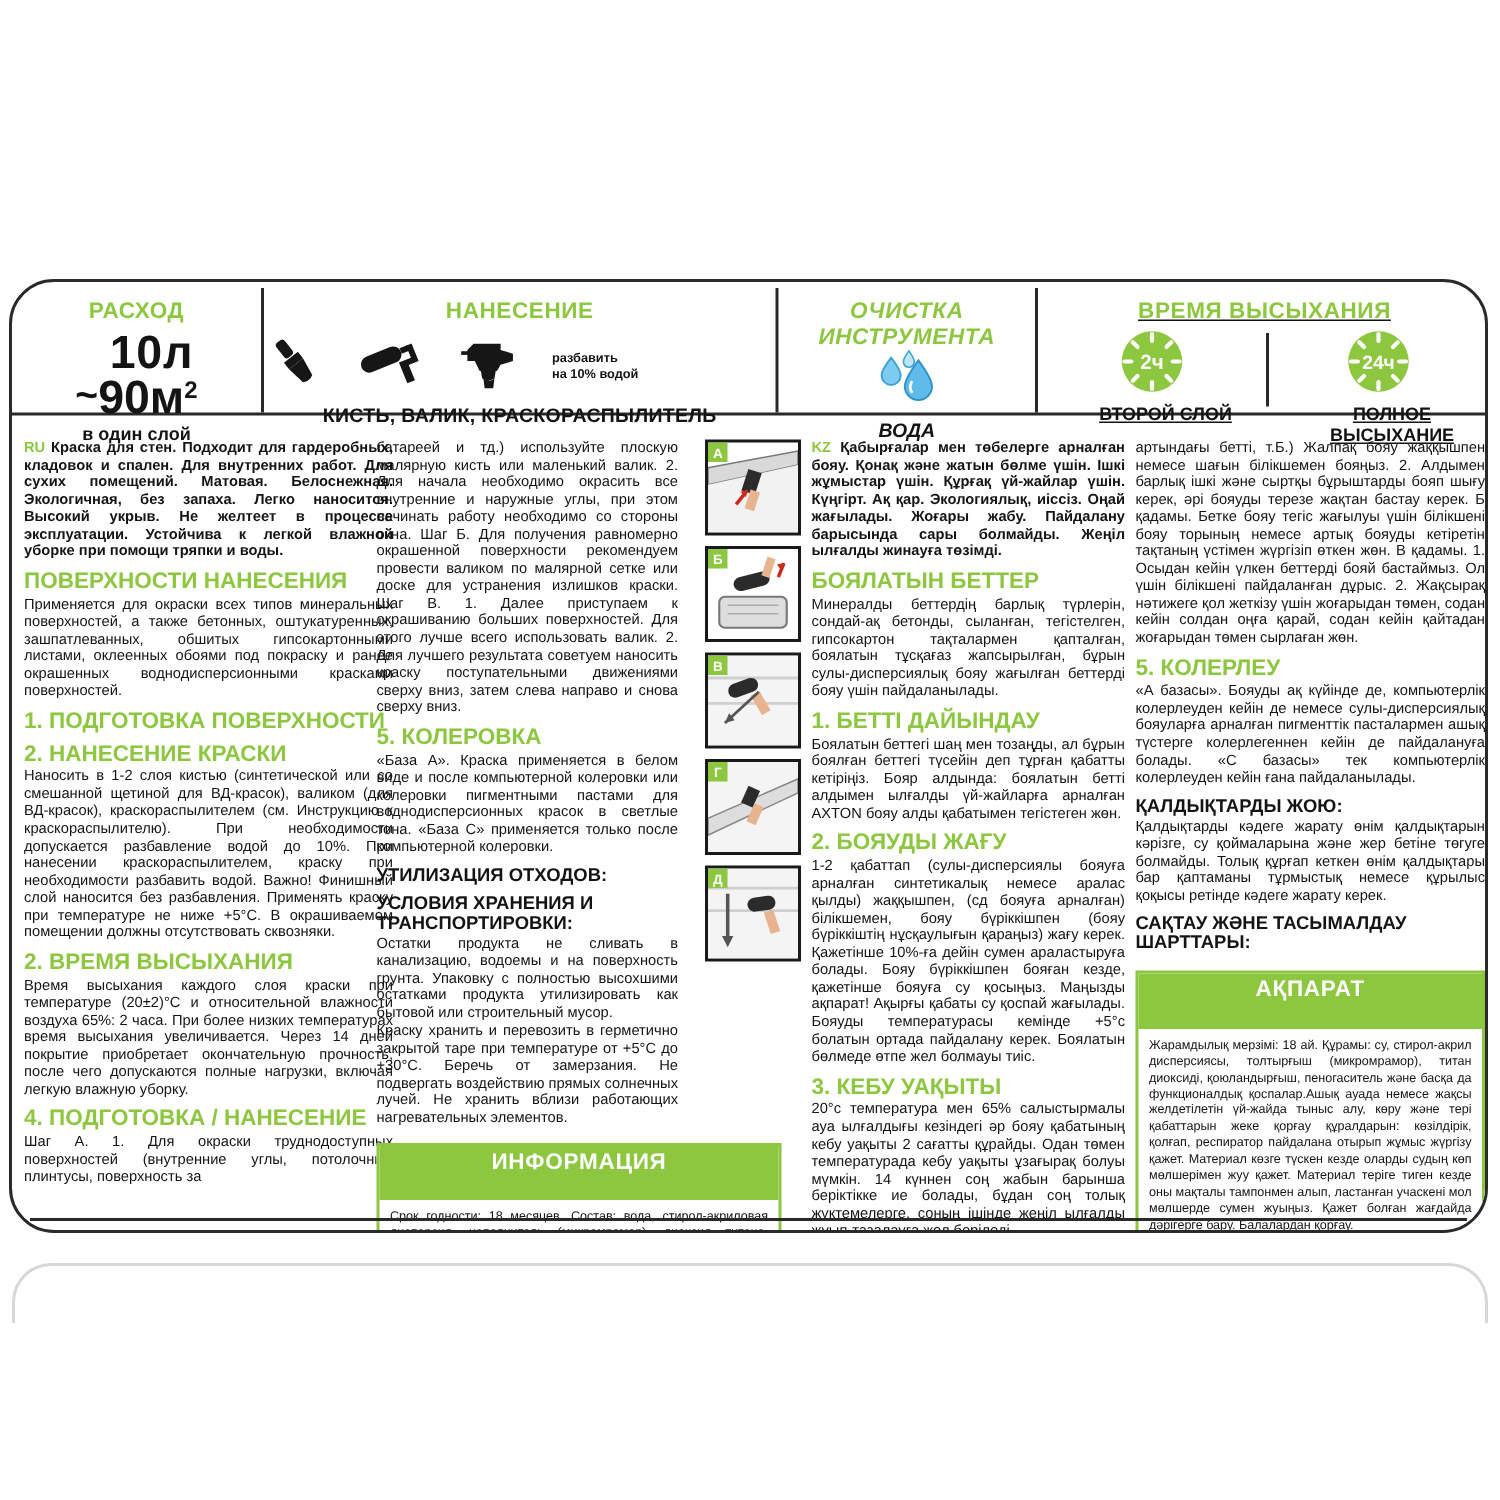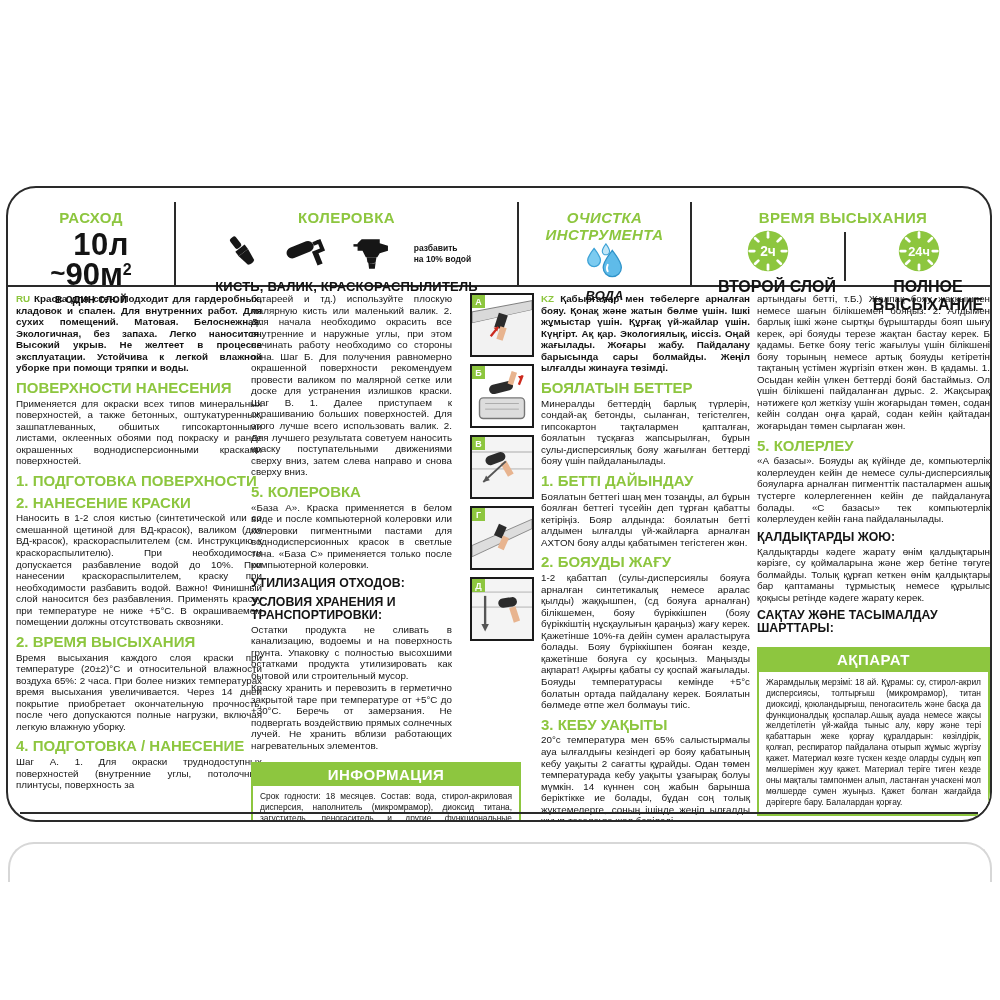--- a/index.html
+++ b/index.html
@@ -13,62 +13,62 @@
     font-family:"Liberation Sans","DejaVu Sans",sans-serif;color:var(--ink);}
   .stage{position:relative;width:1000px;height:1000px;overflow:hidden;background:#fff;}
 
   
   .card{position:absolute;left:6px;top:186px;width:986px;height:636px;
     border:2.5px solid var(--line);border-radius:30px;background:#fff;overflow:hidden;}
   .next-card-hint{position:absolute;left:8px;top:842px;width:984px;height:40px;
     border:2px solid #d7d7d7;border-bottom:none;border-radius:26px 26px 0 0;}
 
   
-  .hband{position:absolute;left:0;top:14px;right:0;height:85px;border-bottom:2.5px solid var(--line);}
+  .hband{position:absolute;left:0;top:4px;right:0;height:85px;border-bottom:2.5px solid var(--line);}
   .vdiv{position:absolute;top:0;bottom:0;width:2px;background:var(--line);}
   .vdiv.short{top:30px;bottom:4px;}
   .hsec{position:absolute;top:0;bottom:0;text-align:center;}
   .h-title{color:var(--green);font-weight:bold;font-size:15px;letter-spacing:.4px;margin-top:8px;line-height:1.1;}
   .sec-consumption{left:0;width:166px;}
   .vol{font-size:31px;font-weight:bold;letter-spacing:.5px;line-height:1.0;margin-top:2px;padding-left:20px;}
   .vol2{font-size:31px;font-weight:bold;line-height:.95;}
   .vol2 .tilde{font-size:26px;vertical-align:3px;}
   .vol2 sup{font-size:16px;vertical-align:10px;}
   .vol-note{font-size:12px;font-weight:bold;margin-top:3px;}
   .sec-tools{left:168px;width:341px;}
-  .tools-row{display:flex;align-items:center;justify-content:center;gap:16px;margin-top:4px;height:46px;}
+  .tools-row{display:flex;align-items:center;justify-content:flex-start;gap:16px;margin-top:4px;height:46px;}
   .dilute{font-size:8.5px;text-align:left;line-height:1.25;font-weight:bold;}
   .tools-caption{font-size:13px;font-weight:bold;margin-top:2px;letter-spacing:.2px;}
   .sec-cleaning{left:511px;width:171px;font-style:italic;}
   .drops{height:40px;margin-top:0px;}
   .water-caption{font-size:13px;font-weight:bold;margin-top:1px;text-align:center;}
-  .sec-drying{left:684px;width:302px;}
+  .sec-drying{left:684px;width:302px;text-decoration:underline;}
   .dry-cells{display:flex;margin-top:2px;}
   .dry-cell{width:50%;text-align:center;}
   .clock{width:44px;height:44px;display:inline-block;}
-  .dry-label{font-size:16px;font-weight:bold;margin-top:1px;padding-left:19px;}
+  .dry-label{font-size:12px;font-weight:bold;margin-top:1px;padding-left:19px;}
 
   
   .content{position:absolute;left:0;right:0;top:99px;bottom:0;}
   .col{position:absolute;top:6px;font-size:9.8px;line-height:1.18;overflow:visible;}
   .col1{left:8px;width:246px;}
   .col2{left:243px;width:201px;}
   .col3{left:533px;width:209px;}
   .col4{left:749px;width:233px;}
   .blk{margin-bottom:1px;}
   .para,.intro{text-align:justify;}
   .intro{font-weight:bold;}
   .heading{color:var(--green);font-weight:bold;font-size:15px;margin:6px 0 2px;line-height:1.05;}
   .heading2{color:var(--ink);font-weight:bold;font-size:12.3px;margin:6px 0 2px;line-height:1.05;}
   .lead{color:var(--green);font-weight:bold;}
 
   
   .infobox{border:2px solid var(--green);background:#fff;}
   .infobox .ib-title{background:var(--green);color:#fff;font-weight:bold;
-    text-align:center;font-size:15px;padding:2px 0 3px;letter-spacing:.5px;}
+    text-align:center;font-size:15px;padding:2px 0 17px;letter-spacing:.5px;}
   .infobox .ib-body{font-size:8.4px;line-height:1.3;padding:5px 7px 6px;text-align:justify;}
   .infobox.ru{width:270px;margin-top:10px;}
   .infobox.kz{width:233px;margin-top:12px;}
 
   
   .strip{position:absolute;left:462px;top:6px;width:66px;}
   .step{position:relative;width:64px;height:64px;border:2px solid #1a1a1a;
     background:#fff;margin-bottom:7px;overflow:hidden;}
   .step .lbl{position:absolute;top:0;left:0;width:13px;height:13px;background:var(--green);
     color:#fff;font-size:9px;font-weight:bold;display:flex;align-items:center;justify-content:center;z-index:2;}
@@ -88,21 +88,21 @@
       <div class="vdiv short" style="left:836px"></div>
 
       <div class="hsec sec-consumption">
         <div class="h-title">РАСХОД</div>
         <div class="vol">10л</div>
         <div class="vol2"><span class="tilde">~</span><span>90м</span><sup>2</sup></div>
         <div class="vol-note">в один слой</div>
       </div>
 
       <div class="hsec sec-tools">
-        <div class="h-title">КОЛЕРОВКА</div>
+        <div class="h-title">НАНЕСЕНИЕ</div>
         <div class="tools-row">
           <svg class="tool" width="44" height="44" viewBox="0 0 56 56">
             <g fill="#161616" transform="rotate(-38 28 28)">
               <rect x="24" y="2" width="9" height="16" rx="3"></rect>
               <rect x="21" y="19" width="15" height="7"></rect>
               <path d="M21 26 h15 l-2.5 16 q-5 3 -10 0 z"></path>
             </g>
           </svg>
           <svg class="tool" width="52" height="44" viewBox="0 0 64 56">
             <g fill="#161616" transform="rotate(-22 32 26)">

